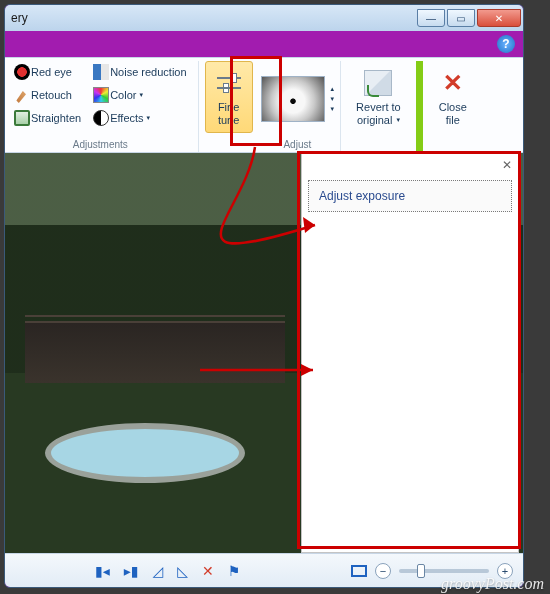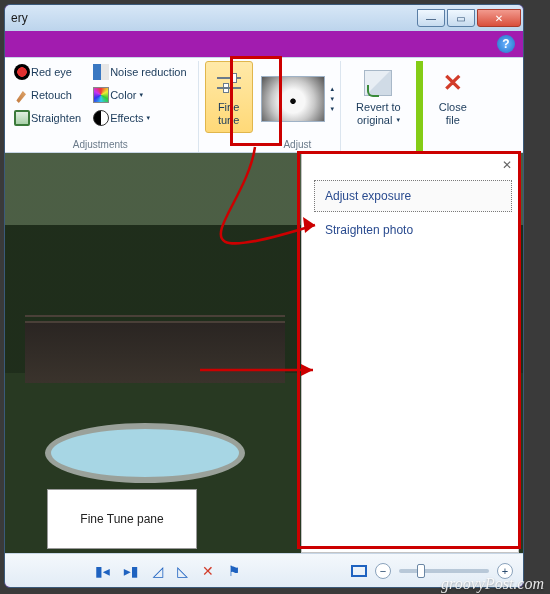--- a/index.html
+++ b/index.html
@@ -34,21 +34,21 @@
   .revert-ico::after { content:""; position:absolute; left:2px; top:14px; width:10px; height:10px; border:2px solid #3a8a3a; border-top:none; border-right:none; border-radius:0 0 0 6px; }
   .content { position: relative; height: calc(100% - 26px - 26px - 96px - 34px); background: #283626; }
   .photo { position:absolute; inset:0; overflow:hidden; }
   .photo::before { content:""; position:absolute; inset:0; background:
     linear-gradient(180deg, rgba(130,155,115,.4) 0 18%, rgba(25,40,20,.6) 18% 55%, rgba(40,60,30,.5) 55% 100%); }
   .pool { position:absolute; left:40px; top:270px; width:200px; height:60px; background:#a7d6e4; border-radius:50%; border:6px solid #9aa19a; }
   .deck { position:absolute; left:20px; top:170px; width:260px; height:60px; background:linear-gradient(#2a2522,#3a332c); }
   .deck .rail { position:absolute; top:-8px; left:0; right:0; height:8px; border-top:2px solid #4a4038; border-bottom:2px solid #4a4038; }
   .panel { position: absolute; right: 4px; top: 0; bottom: 0; width: 218px; background: #fff; border: 1px solid #c4c4c4; padding: 4px 0; }
   .panel .pclose { position: absolute; right: 6px; top: 4px; font-size: 12px; color: #666; cursor: pointer; }
-  .panel .items { margin-top: 22px; margin-left: 6px; }
+  .panel .items { margin-top: 22px; }
   .panel .item { padding: 8px 10px; margin: 2px 6px; font-size: 12px; color: #2a4b8f; border: 1px solid transparent; }
   .panel .item.sel { border: 1px dotted #7a7a7a; background: #fafafa; }
   .callout { position:absolute; left:42px; top:336px; width:150px; height:60px; background:#fff; border:1px solid #999; display:flex; align-items:center; justify-content:center; font-size:12px; color:#222; }
   .hl-ft { position:absolute; left:225px; top:51px; width:52px; height:90px; border:3px solid #cc0000; pointer-events:none; }
   .hl-pn { position:absolute; right:2px; top:146px; width:224px; height:398px; border:3px solid #cc0000; pointer-events:none; }
   .arrow { stroke:#cc0000; stroke-width:2.5; fill:none; }
   .arrowhead { fill:#cc0000; }
   .bottombar { position:absolute; left:0; right:0; bottom:0; height:34px; background:linear-gradient(#f4f8fc,#e2ecf6); border-top:1px solid #c7d6e6; display:flex; align-items:center; padding:0 10px; gap:14px; }
   .bottombar .navgrp { display:flex; gap:14px; margin-left:80px; }
   .bticon { color:#1e62c0; font-size:14px; }
@@ -184,25 +184,23 @@
       <div class="deck">
           <div class="rail"></div>
         </div>
       <div class="pool"></div>
     </div>
 
     <div class="panel">
       <span class="pclose">✕</span>
       <div class="items">
         <div class="item sel">Adjust exposure</div>
-        <div class="item">Straighten photo</div>
-      </div>
-    </div>
-
-    <div class="callout">Fine Tune pane</div>
+      </div>
+    </div>
+
   </div>
 
   <div class="bottombar">
     <div class="navgrp">
       <span class="bticon">▮◂</span>
       <span class="bticon">▸▮</span>
       <span class="bticon">◿</span>
       <span class="bticon">◺</span>
       <span class="bticon red">✕</span>
       <span class="bticon">⚑</span>

